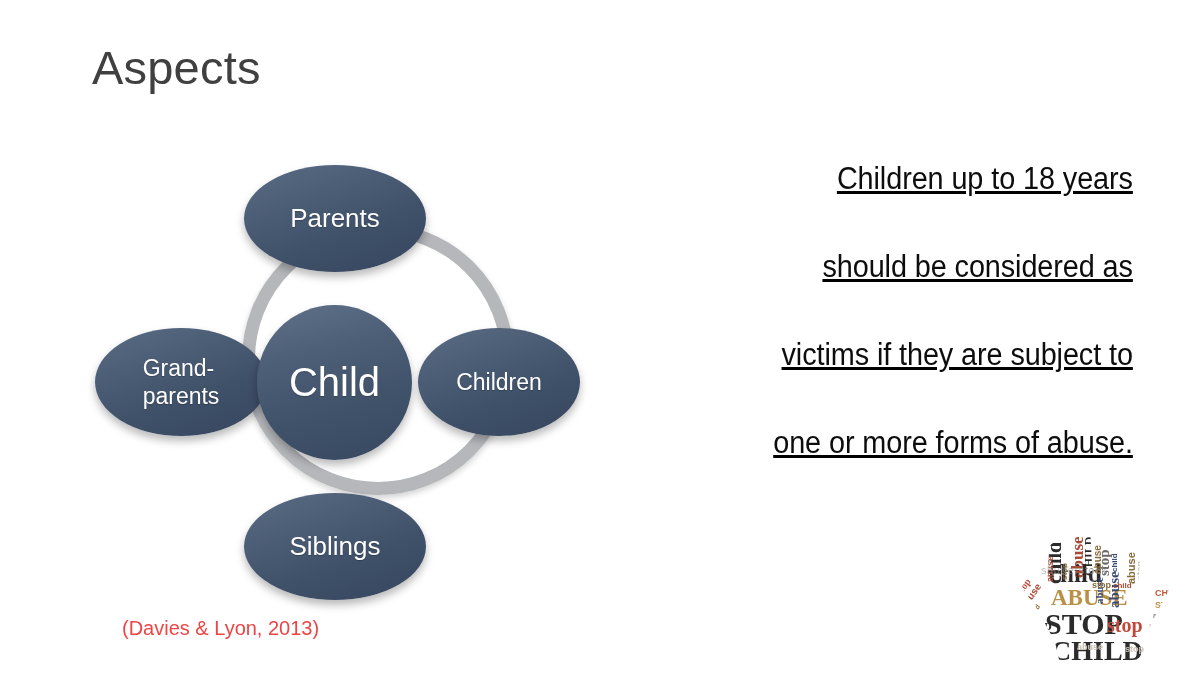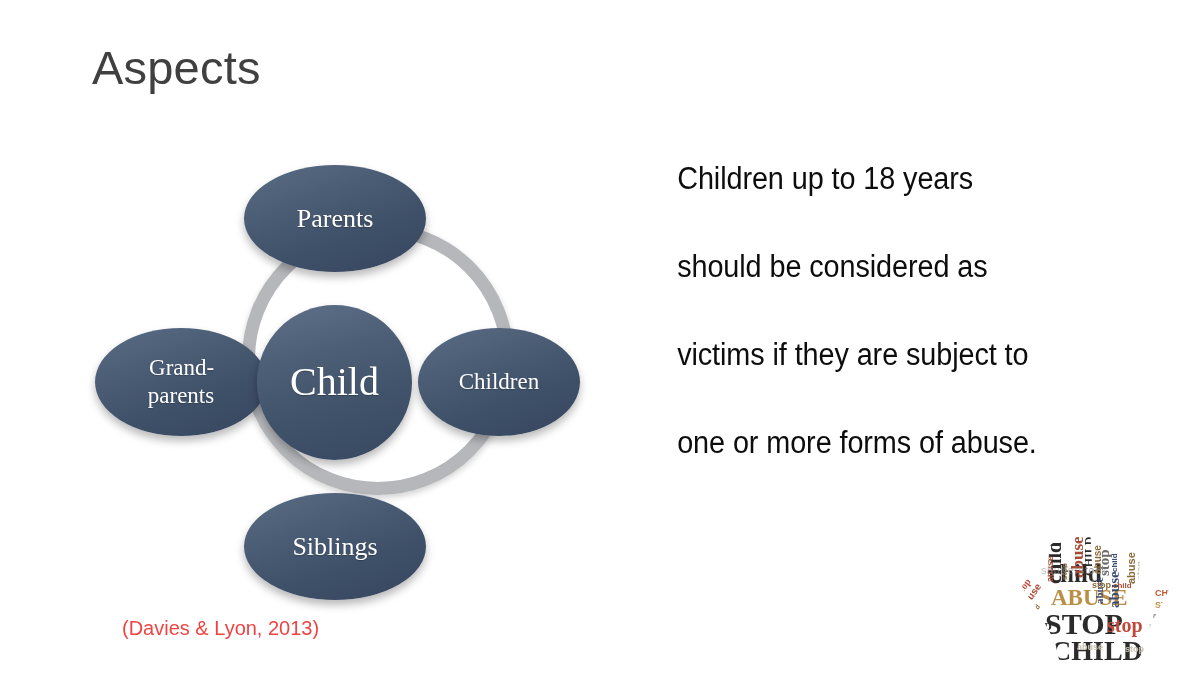--- a/index.html
+++ b/index.html
@@ -53,29 +53,28 @@
     box-sizing: border-box;
     background: transparent;
     box-shadow: 0 3px 6px rgba(0,0,0,0.18);
   }
 
   .node {
     position: absolute;
     display: flex;
     align-items: center;
     justify-content: center;
-    text-align: right;
+    text-align: left;
     border-radius: 50%;
     color: #ffffff;
     background: linear-gradient(160deg, #5b6c85 0%, #4c5e76 32%, #3f5069 62%, #36465e 100%);
     box-shadow: 0 5px 9px rgba(0,0,0,0.28);
     z-index: 3;
     line-height: 1.22;
     text-shadow: 0 1px 1px rgba(0,0,0,0.22);
-    font-family: Liberation Serif, serif;
   }
 
   #node-center {
     left: 172px;
     top: 150px;
     width: 155px;
     height: 155px;
     font-size: 40px;
     background: linear-gradient(165deg, #60708a 0%, #4e6078 30%, #41526b 62%, #384861 100%);
   }
@@ -118,21 +117,22 @@
     color: #ef4444;
     white-space: nowrap;
   }
 
   
   #body-copy {
     position: absolute;
     left: 660px;
     top: 163px;
     width: 490px;
-    text-align: left;
+    text-align: right;
+    text-decoration: underline;
   }
   #body-copy .copy-line {
     font-size: 31px;
     color: #0d0d0d;
     line-height: 1;
     margin-bottom: 57px;
     white-space: nowrap;
     transform: scaleX(0.93);
     letter-spacing: -0.1px;
   }

